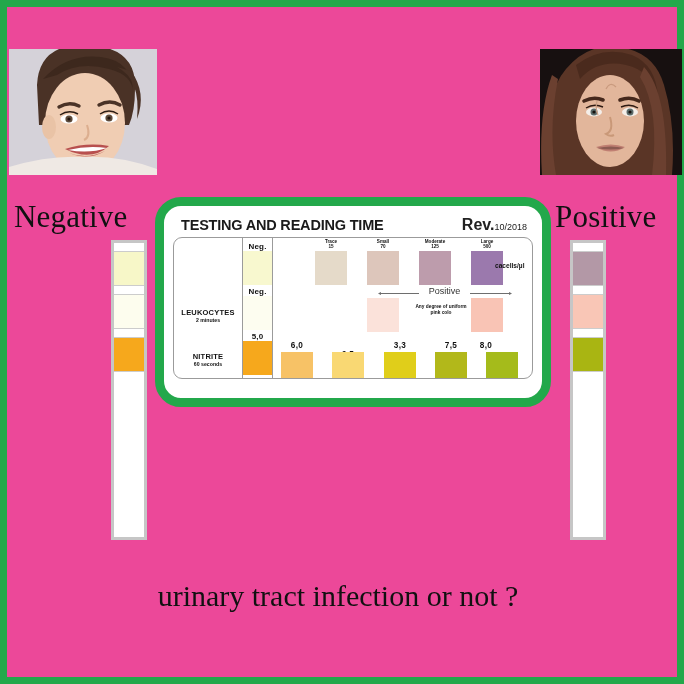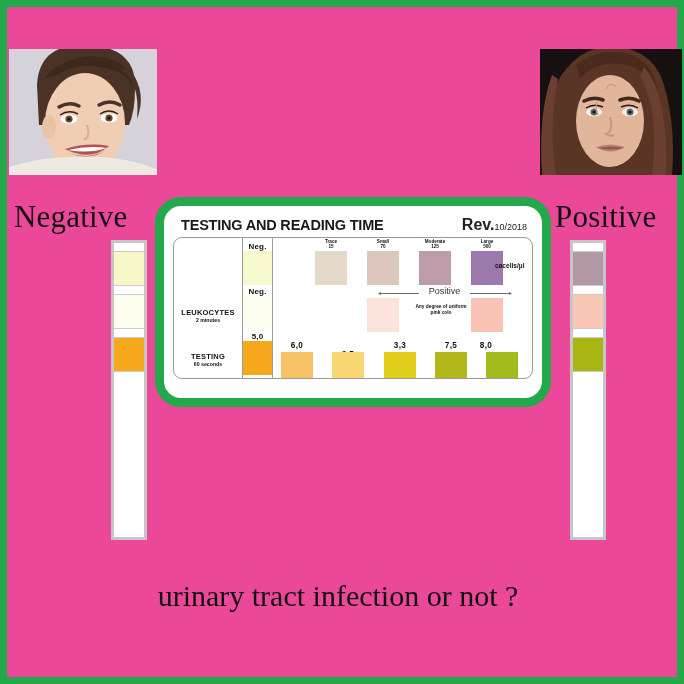--- a/index.html
+++ b/index.html
@@ -271,21 +271,21 @@
 
     <div id="chart-box">
       <div class="vline" id="vline-a"></div>
       <div class="vline" id="vline-b"></div>
 
       <div class="rowlabel" id="lbl-leu">
         <div class="nm">LEUKOCYTES</div>
         <div class="tm">2 minutes</div>
       </div>
       <div class="rowlabel" id="lbl-nit">
-        <div class="nm">TESTING</div>
+        <div class="nm">NITRITE</div>
         <div class="tm">60 seconds</div>
       </div>
       <div class="rowlabel" id="lbl-ph">
         <div class="nm">pH</div>
         <div class="tm">60 seconds</div>
       </div>
 
       <div class="negcell" id="neg-leu">
         <div class="nlab">Neg.</div>
         <div class="nsw" id="sw-neg-leu" style="background: rgb(248, 248, 207);"></div>

